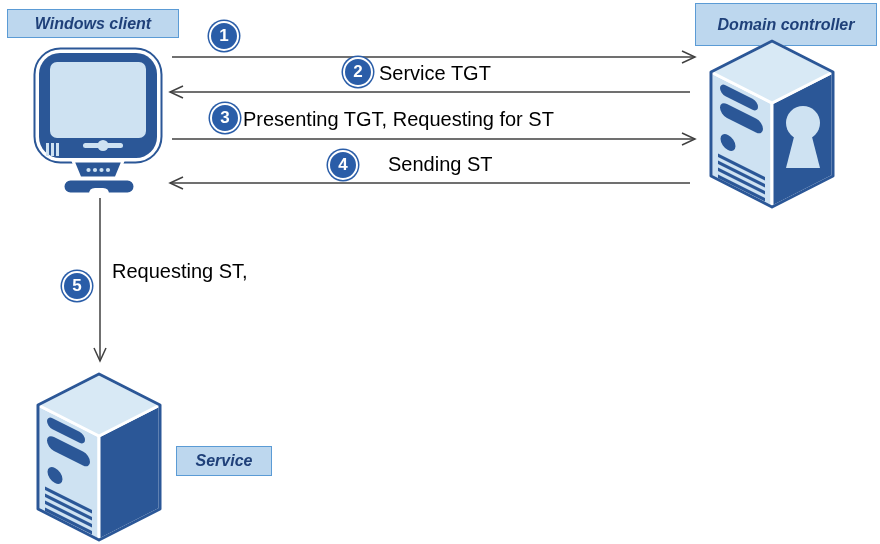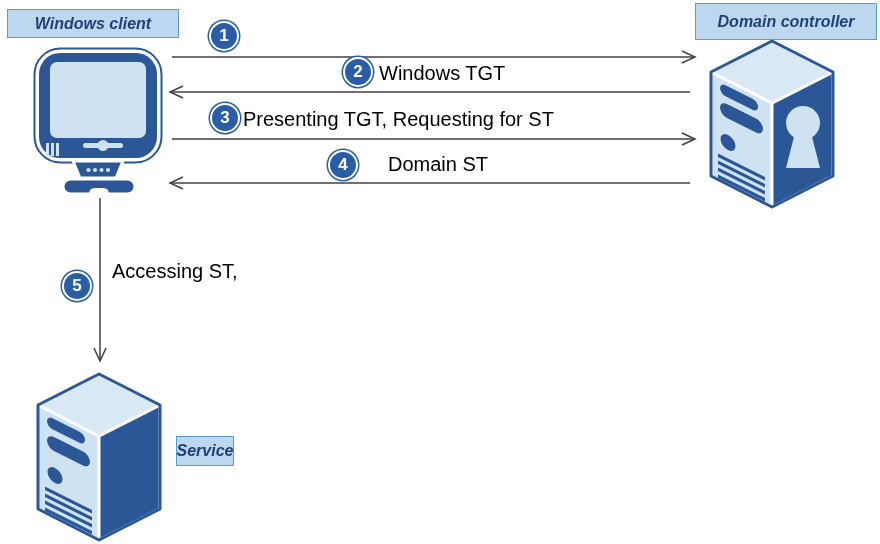--- a/index.html
+++ b/index.html
@@ -22,22 +22,22 @@
     font-weight: bold;
     font-style: italic;
     font-size: 16px;
     display: flex;
     align-items: center;
     justify-content: center;
     box-sizing: border-box;
     white-space: nowrap;
   }
   #lbl-client { left: 7px;   top: 9px;   width: 172px; height: 29px; }
-  #lbl-dc     { left: 695px; top: 3px;   width: 182px; height: 37px; }
-  #lbl-svc    { left: 176px; top: 436px; width: 58px;  height: 30px; }
+  #lbl-dc     { left: 695px; top: 3px;   width: 182px; height: 43px; }
+  #lbl-svc    { left: 176px; top: 446px; width: 96px;  height: 30px; }
 
   
   .badge {
     position: absolute;
     width: 30px; height: 30px;
     border-radius: 50%;
     background: var(--badge-bg, #2A5DA8);
     border: 2px solid #fff;
     box-shadow: 0 0 0 1.5px var(--badge-bg, #2A5DA8);
     color: #fff;
@@ -170,20 +170,20 @@
     </g>
     <polygon points="64,3 125,34 125,138 64,169 3,138 3,34" class="outline"></polygon>
   </svg>
 
   <div class="badge" id="b1">1</div>
   <div class="badge" id="b2">2</div>
   <div class="badge" id="b3">3</div>
   <div class="badge" id="b4">4</div>
   <div class="badge" id="b5">5</div>
 
-  <div class="step-text" id="t2">Windows TGT</div>
+  <div class="step-text" id="t2">Service TGT</div>
   <div class="step-text" id="t3">Presenting TGT, Requesting for ST</div>
-  <div class="step-text" id="t4">Domain ST</div>
+  <div class="step-text" id="t4">Sending ST</div>
   <div class="step-text" id="t5">
-    <div>Accessing ST,</div>
+    <div>Requesting ST,</div>
   </div>
 
 </div>
 
 </body></html>

